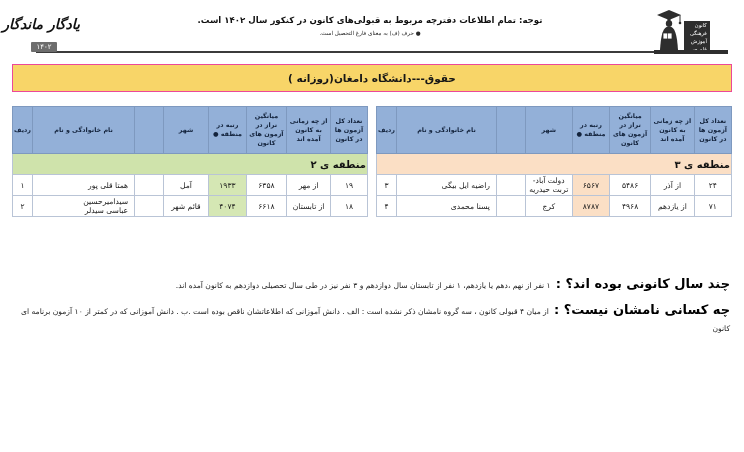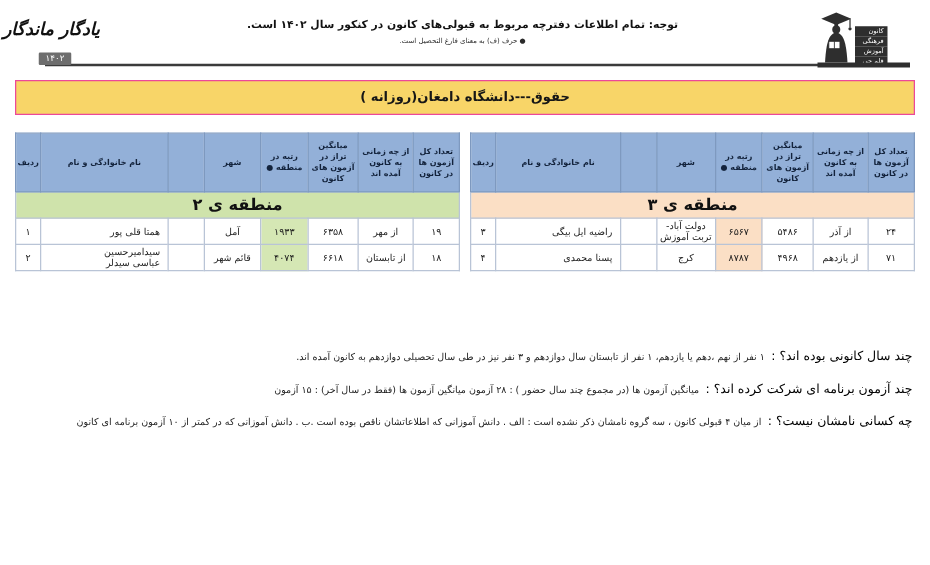--- a/index.html
+++ b/index.html
@@ -179,24 +179,24 @@
     color: #13233c;
     font-size: 6.4px;
     font-weight: bold;
     height: 46px;
     line-height: 9px;
     vertical-align: middle;
     border-color: #7e99bf;
   }
   .region-banner td {
     height: 20px;
-    font-size: 13px;
+    font-size: 10px;
     font-weight: bold;
     color: #111;
-    text-align: center;
+    text-align: right;
   }
   .region-2 .region-banner td { background: #cfe3ab; }
   .region-3 .region-banner td { background: #fbdfc5; }
 
   .region-table tbody tr.data-row td {
     height: 20px;
     background: #ffffff;
     font-size: 7.6px;
   }
   .region-2 tbody tr.data-row td.rank-cell { background: #d5e7b4; margin-left: 15px; }
@@ -226,22 +226,22 @@
     left: 18px;
     top: 276px;
     width: 712px;
     text-align: right;
   }
   .note-block {
     margin-bottom: 9px;
     line-height: 14px;
   }
   .note-q {
-    font-size: 10px;
-    font-weight: normal;
+    font-size: 13px;
+    font-weight: bold;
     color: #000;
   }
   .note-a {
     font-size: 7.6px;
     color: #1b1b1b;
   }
   .note-cont {
     font-size: 7.6px;
     color: #1b1b1b;
     display: block;
@@ -325,21 +325,21 @@
     </thead>
     <tbody>
       <tr class="region-banner">
         <td colspan="8">منطقه ی ۳</td>
       </tr>
       <tr class="data-row">
         <td>۲۴</td>
         <td>از آذر</td>
         <td>۵۴۸۶</td>
         <td class="rank-cell">۶۵۶۷</td>
-        <td class="city-cell small">دولت آباد-تربت آموزش</td>
+        <td class="city-cell small">دولت آباد-تربت حیدریه</td>
         <td></td>
         <td class="name-cell">راضیه ایل بیگی</td>
         <td>۳</td>
       </tr>
       <tr class="data-row">
         <td>۷۱</td>
         <td>از یازدهم</td>
         <td>۴۹۶۸</td>
         <td class="rank-cell">۸۷۸۷</td>
         <td class="city-cell">کرج</td>
@@ -402,24 +402,20 @@
 
 </div>
 
 <div class="notes">
 
   <div class="note-block">
     <span class="note-q">چند سال کانونی بوده اند؟ :</span>
     <span class="note-a">۱ نفر از نهم ،دهم یا یازدهم، ۱ نفر از تابستان سال دوازدهم و ۳ نفر نیز در طی سال تحصیلی دوازدهم به کانون آمده اند.</span>
   </div>
 
-  <div class="note-block">
-    <span class="note-q">چند آزمون برنامه ای شرکت کرده اند؟ :</span>
-    <span class="note-a">میانگین آزمون ها (در مجموع چند سال حضور ) : ۲۸ آزمون    میانگین آزمون ها (فقط در سال آخر) : ۱۵ آزمون</span>
-  </div>
 
   <div class="note-block">
     <span class="note-q">چه کسانی نامشان نیست؟ :</span>
     <span class="note-a">از میان ۴ قبولی کانون ، سه گروه نامشان ذکر نشده است : الف . دانش آموزانی که اطلاعاتشان ناقص بوده است .ب . دانش آموزانی که در کمتر از ۱۰ آزمون برنامه ای کانون</span>
   </div>
 
 
 </div>
 
 </body></html>

